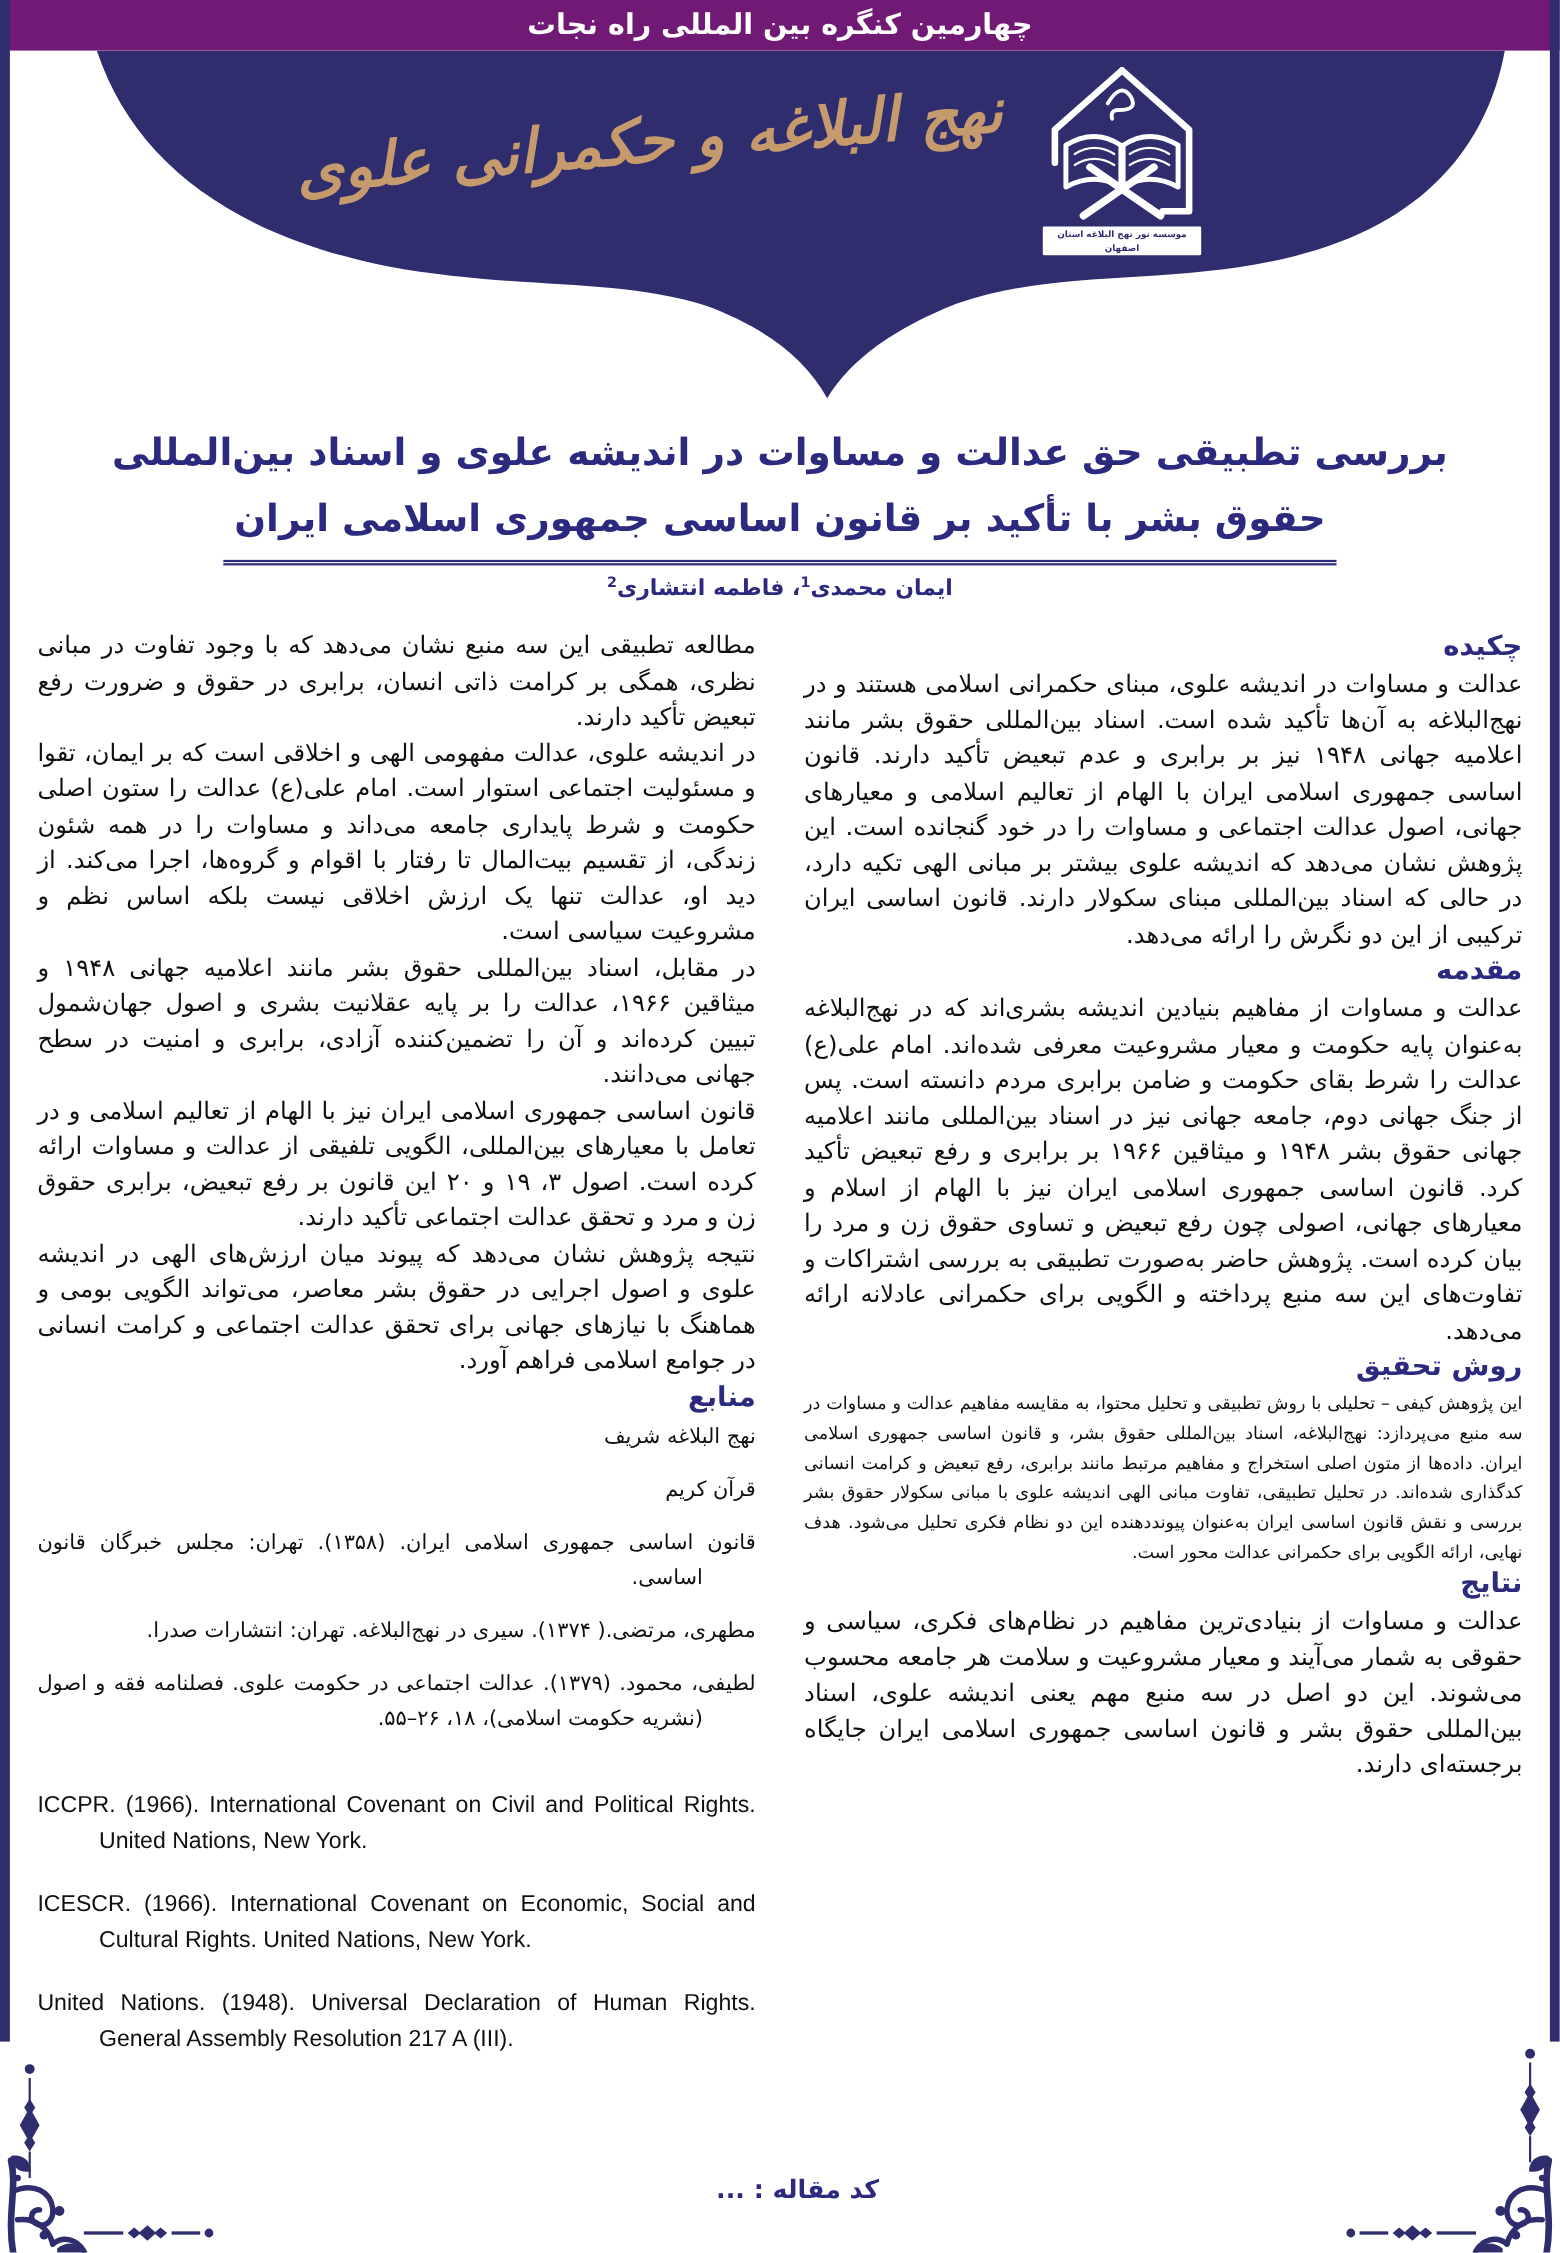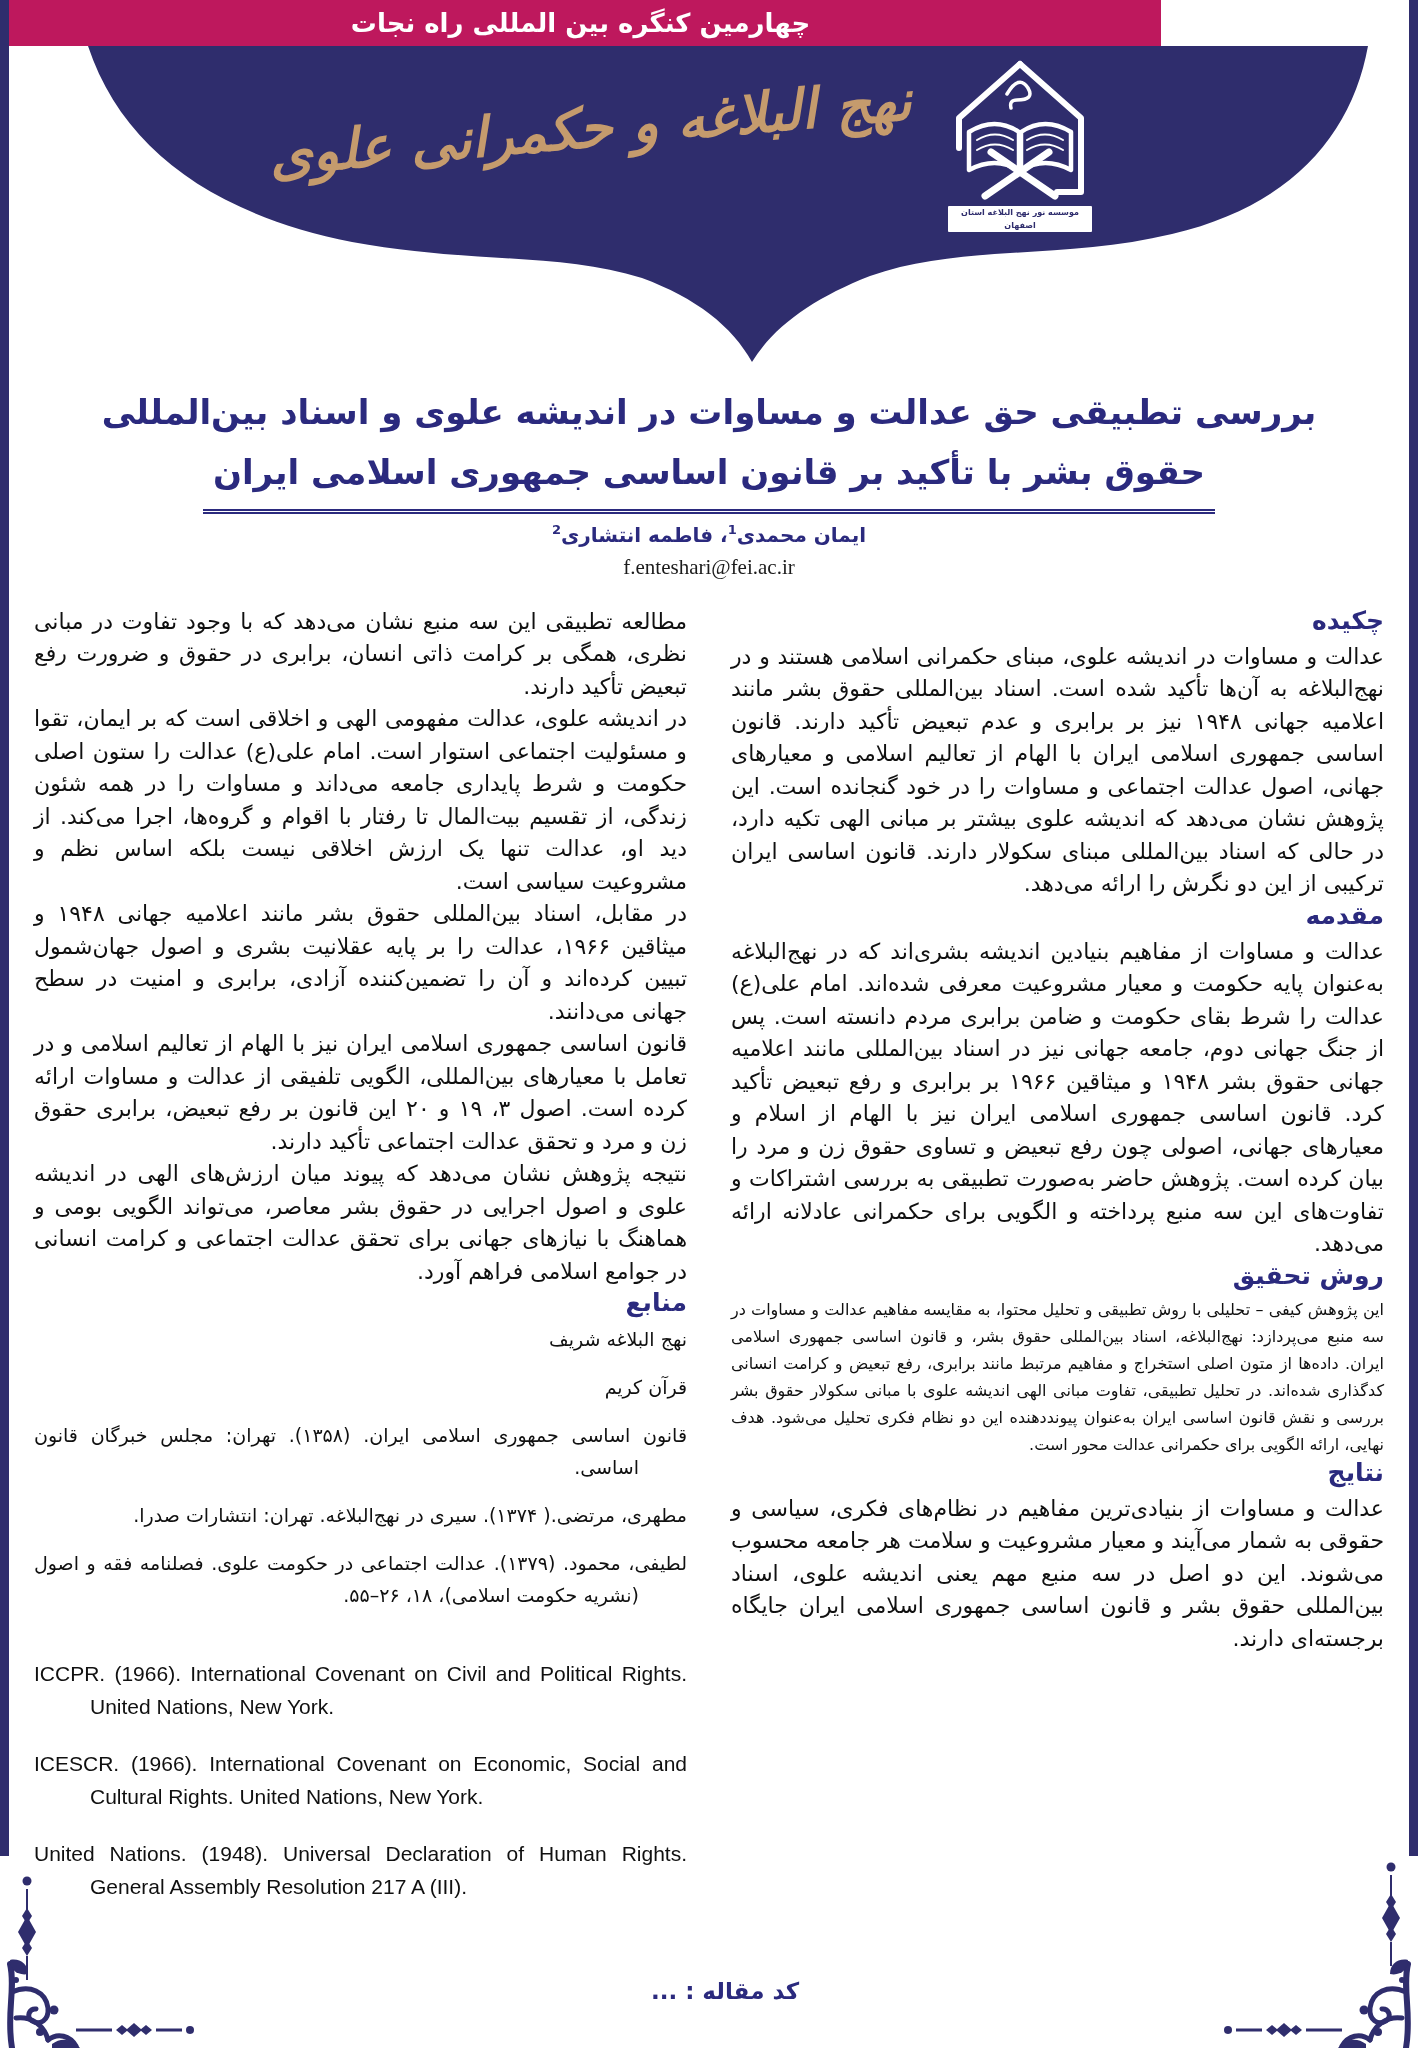--- a/index.html
+++ b/index.html
@@ -2,21 +2,21 @@
 <html lang="fa"><head>
 <meta charset="utf-8">
 <style>
   html,body{margin:0;padding:0;}
   body{
     width:1418px;height:2048px;position:relative;overflow:hidden;
     background:#ffffff;font-family:"DejaVu Sans",sans-serif;
   }
   .page{position:absolute;inset:0;}
   
-  .top-band{position:absolute;top:0;left:0;width:1161px;height:46px;background:#be185d;z-index:3;}
+  .top-band{position:absolute;top:0;left:0;width:1418px;height:46px;background:#701a75;z-index:3;}
   .congress-title{
     color:#ffffff;font-weight:bold;font-size:26px;text-align:center;
     line-height:46px;direction:rtl;letter-spacing:.5px;
   }
   .banner-swoosh{position:absolute;top:46px;left:0;z-index:2;}
   .calligraphy{
     position:absolute;top:96px;left:150px;width:880px;z-index:4;
     color:#c59b6d;font-size:55px;font-weight:bold;direction:rtl;text-align:center;
     transform:rotate(-5deg);font-style:italic;letter-spacing:1px;
   }
@@ -112,21 +112,20 @@
 
   <div class="content">
 
     <div class="title-block">
       <div>بررسی تطبیقی حق عدالت و مساوات در اندیشه علوی و اسناد بین‌المللی</div>
       <div><span class="title-line2">حقوق بشر با تأکید بر قانون اساسی جمهوری اسلامی ایران</span></div>
     </div>
 
     <div class="authors"><span>ایمان محمدی</span><sup>1</sup><span>، </span><span>فاطمه انتشاری</span><sup>2</sup></div>
 
-    <div class="email">f.enteshari@fei.ac.ir</div>
 
     <div class="columns">
 
       <div class="col">
         <h2 class="sec">چکیده</h2>
         <p class="body">عدالت و مساوات در اندیشه علوی، مبنای حکمرانی اسلامی هستند و در نهج‌البلاغه به آن‌ها تأکید شده است. اسناد بین‌المللی حقوق بشر مانند اعلامیه جهانی ۱۹۴۸ نیز بر برابری و عدم تبعیض تأکید دارند. قانون اساسی جمهوری اسلامی ایران با الهام از تعالیم اسلامی و معیارهای جهانی، اصول عدالت اجتماعی و مساوات را در خود گنجانده است. این پژوهش نشان می‌دهد که اندیشه علوی بیشتر بر مبانی الهی تکیه دارد، در حالی که اسناد بین‌المللی مبنای سکولار دارند. قانون اساسی ایران ترکیبی از این دو نگرش را ارائه می‌دهد.</p>
 
         <h2 class="sec mt-intro">مقدمه</h2>
         <p class="body">عدالت و مساوات از مفاهیم بنیادین اندیشه بشری‌اند که در نهج‌البلاغه به‌عنوان پایه حکومت و معیار مشروعیت معرفی شده‌اند. امام علی(ع) عدالت را شرط بقای حکومت و ضامن برابری مردم دانسته است. پس از جنگ جهانی دوم، جامعه جهانی نیز در اسناد بین‌المللی مانند اعلامیه جهانی حقوق بشر ۱۹۴۸ و میثاقین ۱۹۶۶ بر برابری و رفع تبعیض تأکید کرد. قانون اساسی جمهوری اسلامی ایران نیز با الهام از اسلام و معیارهای جهانی، اصولی چون رفع تبعیض و تساوی حقوق زن و مرد را بیان کرده است. پژوهش حاضر به‌صورت تطبیقی به بررسی اشتراکات و تفاوت‌های این سه منبع پرداخته و الگویی برای حکمرانی عادلانه ارائه می‌دهد.</p>
 

